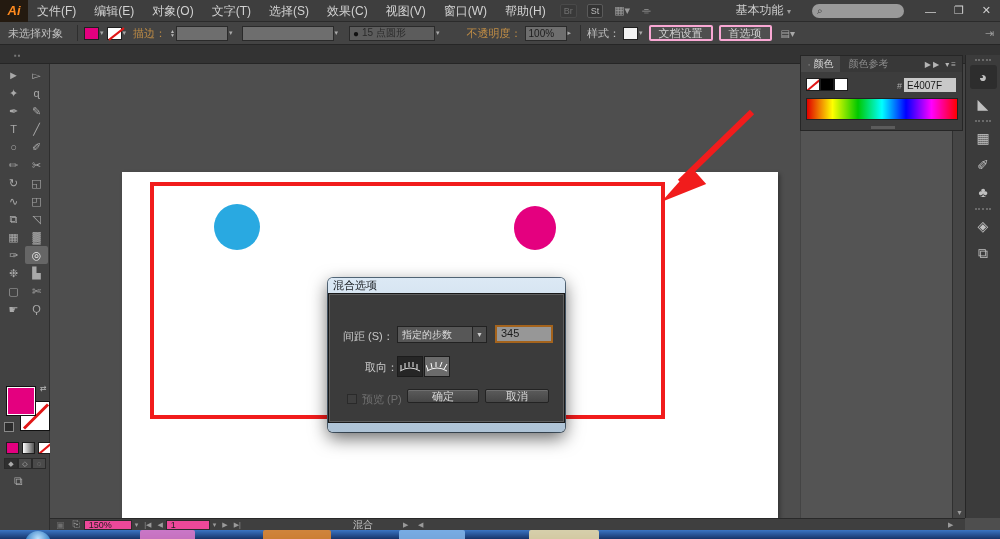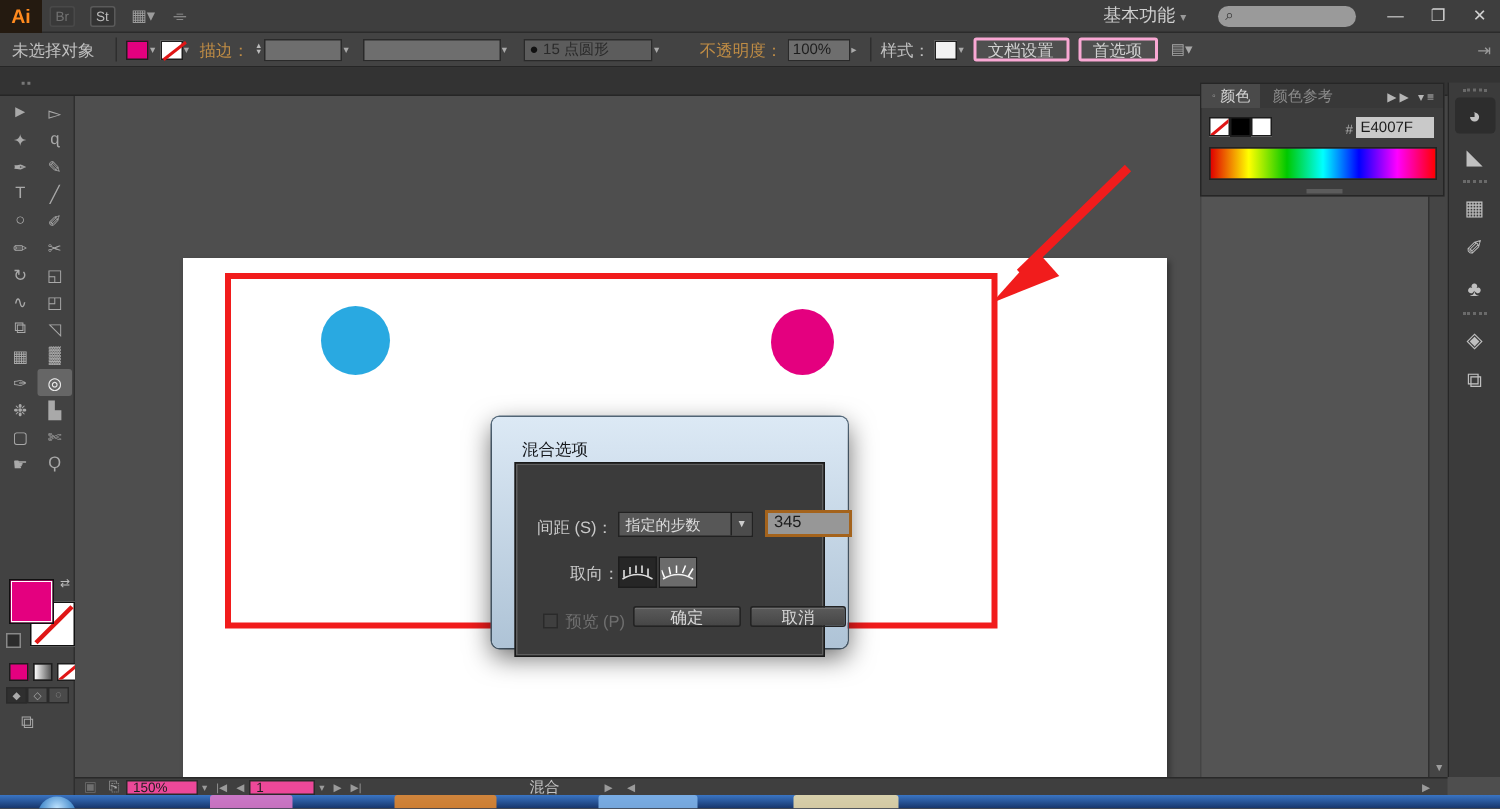--- a/index.html
+++ b/index.html
@@ -5,21 +5,21 @@
   * { margin:0; padding:0; box-sizing:border-box; }
   html,body { width:1000px; height:539px; overflow:hidden; }
   body { font-family:"Liberation Sans","DejaVu Sans",sans-serif; font-size:12px;
          background:#4e4e4e; position:relative; color:#c8c8c8; }
   .abs { position:absolute; }
 
   
   #menubar { left:0; top:0; width:1000px; height:22px; background:#3e3e3e;
              border-bottom:1px solid #2b2b2b; display:flex; align-items:center; }
   #ai-logo { width:28px; height:22px; background:#241a10; color:#ff8a1e; font-weight:bold;
-             font-size:13px; display:flex; align-items:center; justify-content:center; }
+             font-size:13px; display:flex; align-items:center; justify-content:center;font-style:italic; }
   .menu-item { padding:0 9px; color:#d2d2d2; font-size:12px; line-height:22px; cursor:default; }
   .mb-icon { color:#9c9c9c; font-size:11px; margin:0 6px; }
   .mb-iconbox { border:1px solid #5a5a5a; background:#333; color:#bbb; font-size:9px;
                 padding:1px 3px; border-radius:2px; margin:0 5px; }
   #workspace-switcher { margin-left:auto; color:#cfcfcf; }
   #searchbox { width:92px; height:14px; background:#9a9a9a; border-radius:8px; margin:0 12px;
                display:flex; align-items:center; padding:0 5px; color:#3a3a3a; font-size:10px; }
   .winbtn { color:#d0d0d0; font-size:11px; padding:0 9px; }
 
   
@@ -88,21 +88,21 @@
   #blend-rect { position:absolute; left:100px; top:118px; width:515px; height:237px;
                 border:4px solid #f11c1c; }
   #circle-blue { position:absolute; left:164px; top:140px; width:46px; height:46px; border-radius:50%;
                  background:#29a9e1; }
   #circle-magenta { position:absolute; left:464px; top:142px; width:42px; height:44px; border-radius:50%;
                     background:#e4007f; }
   #pointer-arrow { position:absolute; left:580px; top:40px; width:130px; height:150px; }
 
   
   #dialog { left:328px; top:278px; width:237px; height:154px; border-radius:5px;
-            background:linear-gradient(180deg,#dce9f5,#aec3d6); padding:15px;
+            background:linear-gradient(180deg,#dce9f5,#aec3d6); padding:0;
             box-shadow:0 6px 18px rgba(0,0,0,.6), 0 0 0 1px #5d7488; z-index:40; }
   #dialog-title { height:15px; color:#15181c; font-size:11px; padding-left:5px; line-height:15px; }
   #dialog-body { position:relative; height:130px; background:#3b3b3b; border:1px solid #191919;
                  box-shadow:inset 0 0 0 1px #5e5e5e; }
   .dlg-label { position:absolute; color:#c9c9c9; font-size:11px; }
   .dlg-label.dim { color:#6f6f6f; }
   #spacing-select { position:absolute; left:68px; top:32px; width:90px; height:17px; background:#575757;
                     border:1px solid #222; display:flex; align-items:center; color:#dcdcdc; font-size:10px; }
   #spacing-select .sel-text { flex:1; padding-left:4px; }
   #spacing-select .sel-arrow { width:14px; height:100%; border-left:1px solid #222; background:#4c4c4c;
@@ -172,20 +172,31 @@
              background:linear-gradient(180deg,#3a75c4,#16346a); overflow:hidden; }
   #start-orb { position:absolute; left:25px; top:1px; width:26px; height:26px; border-radius:50%;
                background:radial-gradient(circle at 50% 30%,#bfe3ff,#2e7ac2 60%,#123a6e); }
   .tb-tile { position:absolute; top:0; height:9px; border-radius:2px 2px 0 0; opacity:.9; }
 </style>
 </head>
 <body>
 
 <div id="menubar" class="abs">
   <div id="ai-logo">Ai</div>
+  <div id="menu-items" style="display:flex;">
+      <span class="menu-item">文件(F)</span>
+      <span class="menu-item">编辑(E)</span>
+      <span class="menu-item">对象(O)</span>
+      <span class="menu-item">文字(T)</span>
+      <span class="menu-item">选择(S)</span>
+      <span class="menu-item">效果(C)</span>
+      <span class="menu-item">视图(V)</span>
+      <span class="menu-item">窗口(W)</span>
+      <span class="menu-item">帮助(H)</span>
+    </div>
   <span class="mb-iconbox" style="opacity:.4">Br</span>
   <span class="mb-iconbox">St</span>
   <span class="mb-icon">▦▾</span>
   <span class="mb-icon">⌯</span>
   <span id="workspace-switcher" class="menu-item">
     <span>基本功能</span>
     <span style="font-size:8px;color:#9a9a9a">▾</span>
   </span>
   <div id="searchbox">
     <span>⌕</span>

